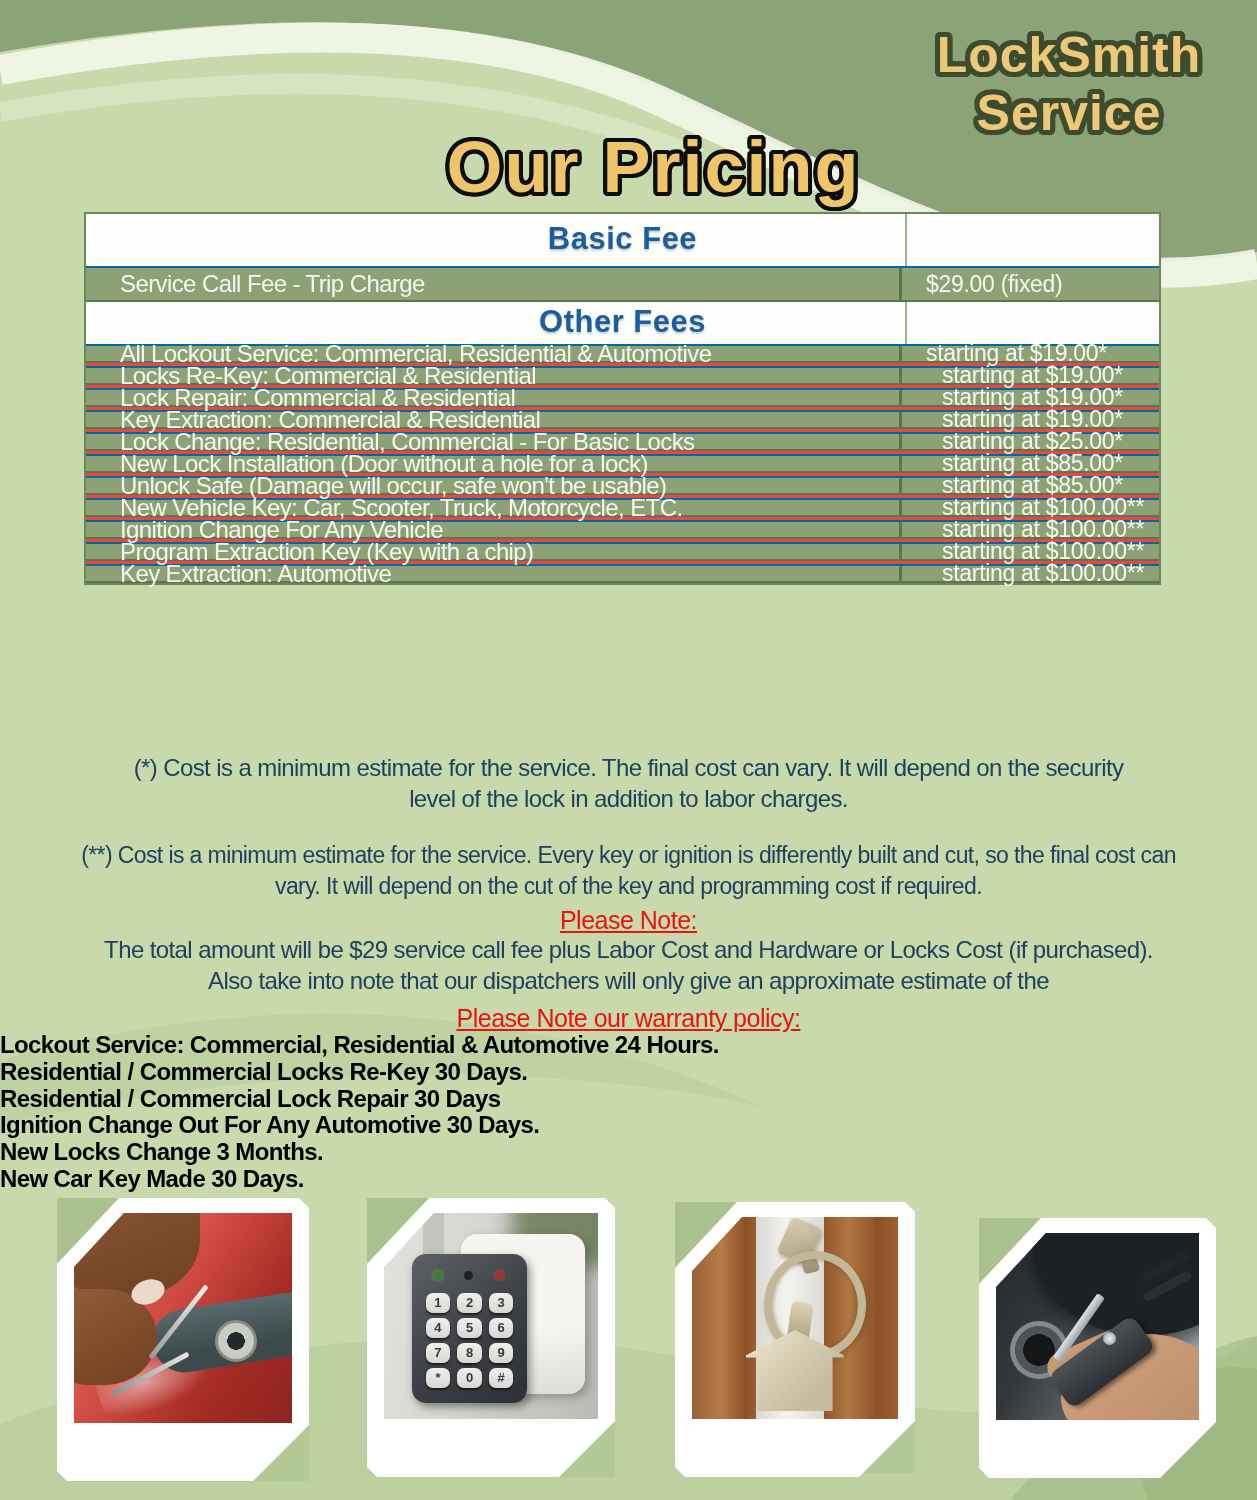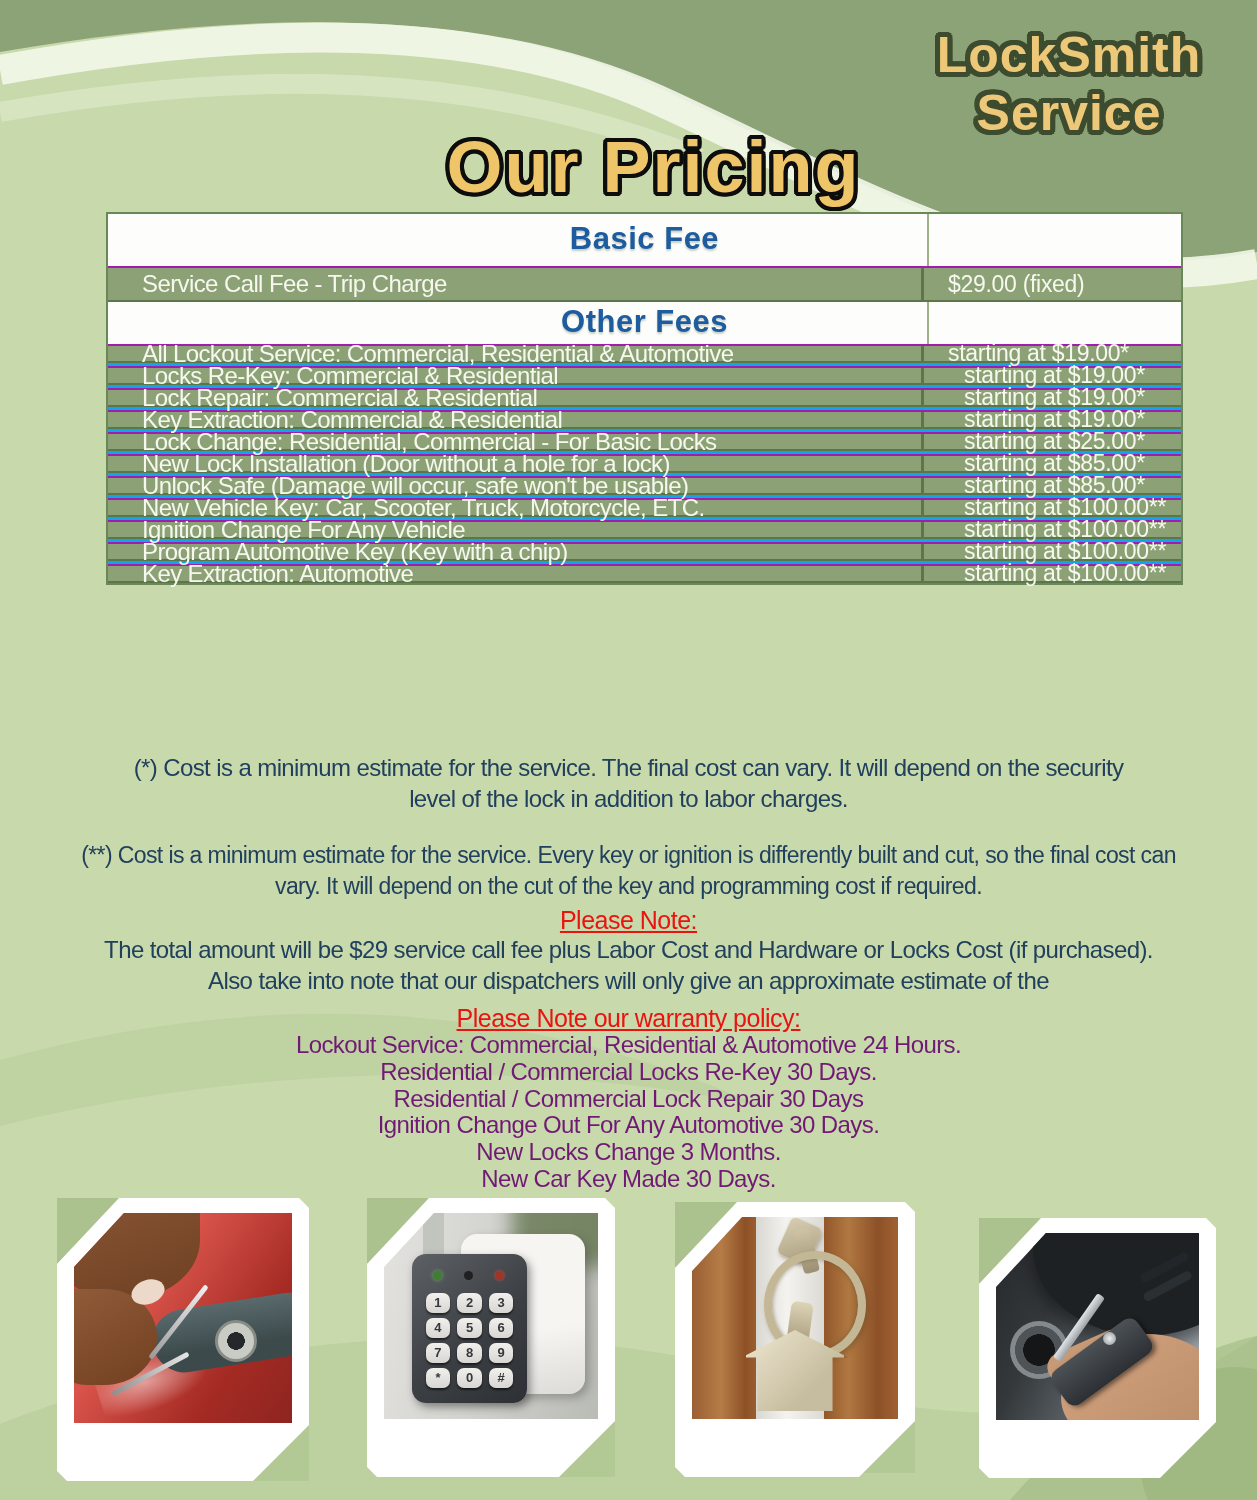--- a/index.html
+++ b/index.html
@@ -29,34 +29,34 @@
     text-shadow:
       4px 0 0 #0d0d0d,-4px 0 0 #0d0d0d,0 4px 0 #0d0d0d,0 -4px 0 #0d0d0d,
       3px 3px 0 #0d0d0d,-3px 3px 0 #0d0d0d,3px -3px 0 #0d0d0d,-3px -3px 0 #0d0d0d,
       4px 2px 0 #0d0d0d,-4px 2px 0 #0d0d0d,4px -2px 0 #0d0d0d,-4px -2px 0 #0d0d0d,
       2px 4px 0 #0d0d0d,-2px 4px 0 #0d0d0d,2px -4px 0 #0d0d0d,-2px -4px 0 #0d0d0d;
     margin-left: 25px;
   }
 
   
   .pricing-table {
-    position:absolute; left:106px; top:212px; width:1077px; z-index:3;
-    border:2px solid #6a8757; background:#0ea5e9; box-sizing:border-box;
+    position:absolute; left:84px; top:212px; width:1077px; z-index:3;
+    border:2px solid #6a8757; background:#ef4444; box-sizing:border-box;
   }
   .t-head { position:relative; background:#fdfefb; height:52px; }
   .t-head.h2 { height:42px; }
   .t-head .hdiv { position:absolute; left:819px; top:0; bottom:0; width:2px; background:#9cb184; }
   .t-head .t-head-label {
     position:absolute; left:0; right:0; top:50%; transform:translateY(-52%);
     text-align:center; font-size:31px; font-weight:bold; color:#1d5c9e;
     letter-spacing:0.5px; text-shadow:0 2px 2px rgba(40,60,40,0.25);
   }
   .t-row {
     display:flex; background:#8ca276; box-sizing:border-box;
-    border-top:2px solid #a21caf; border-bottom:2px solid #5c7549;
+    border-top:2px solid #0369a1; border-bottom:2px solid #5c7549;
     color:#f6f8ee;
   }
   .t-row .c1 {
     flex:0 0 816px; border-right:3px solid #5c7549; box-sizing:border-box;
     display:flex; align-items:center; padding-left:34px;
     font-size:24px; letter-spacing:-0.6px;
   }
   .t-row .c2 {
     flex:1; display:flex; align-items:center; padding-left:24px;
     font-size:23px; letter-spacing:-0.3px;
@@ -76,22 +76,23 @@
   .red-note {
     position:absolute; left:0; width:100%; z-index:3; text-align:center;
     color:#ea1310; font-size:25px; letter-spacing:-0.5px;
     text-decoration:underline;
   }
   .red-note.r1 { top:906px; }
   .red-note.r2 { top:1004px; }
   .note.body { top:934px; width:1060px; }
   .warranty {
     position:absolute; top:1032px; left:0; width:100%; z-index:3;
-    text-align:center; color:#701a75; font-size:24px; line-height:26.8px;
+    color:#000000; font-size:24px; line-height:26.8px;
     letter-spacing:-0.6px;
+    font-weight:bold;
   }
 
   
   .card {
     position:absolute; z-index:3; background:#ffffff;
     clip-path:polygon(62px 0, calc(100% - 10px) 0, 100% 10px,
       100% calc(100% - 56px), calc(100% - 56px) 100%,
       10px 100%, 0 calc(100% - 10px), 0 66px);
   }
   .photo {
@@ -231,21 +232,21 @@
       </div>
       <div class="t-row">
         <div class="c1">New Vehicle Key: Car, Scooter, Truck, Motorcycle, ETC.</div>
         <div class="c2">starting at $100.00**</div>
       </div>
       <div class="t-row">
         <div class="c1">Ignition Change For Any Vehicle</div>
         <div class="c2">starting at $100.00**</div>
       </div>
       <div class="t-row">
-        <div class="c1">Program Automotive Key (Key with a chip)</div>
+        <div class="c1">Program Extraction Key (Key with a chip)</div>
         <div class="c2">starting at $100.00**</div>
       </div>
       <div class="t-row">
         <div class="c1">Key Extraction: Automotive</div>
         <div class="c2">starting at $100.00**</div>
       </div>
     </div>
   </div>
 
   <div class="note n1">(*) Cost is a minimum estimate for the service. The final cost can vary. It will depend on the security level of the lock in addition to labor charges.</div>

